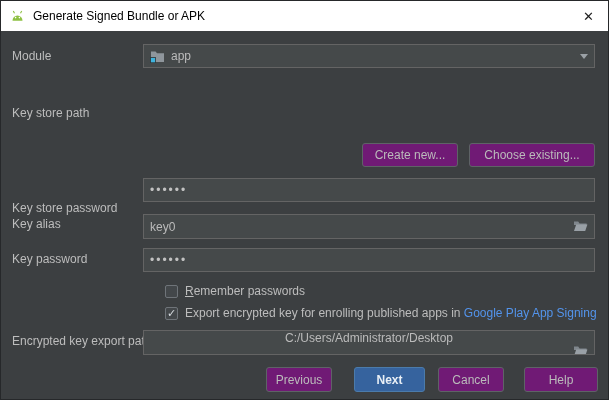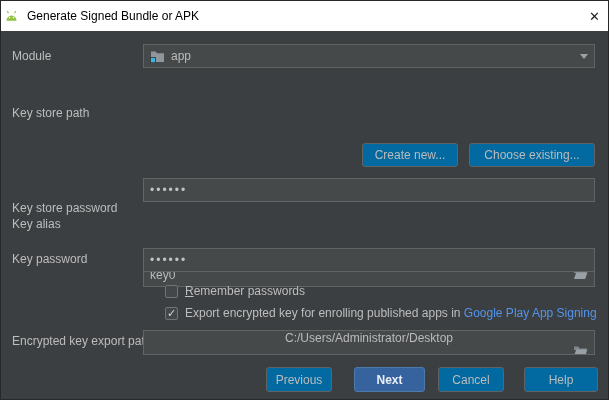--- a/index.html
+++ b/index.html
@@ -3,21 +3,21 @@
 <meta charset="utf-8">
 <style>
   html,body{margin:0;padding:0;background:#2b2b2b;}
   .dialog{
     position:relative;width:609px;height:400px;background:#3c3f41;
     font-family:"Liberation Sans",sans-serif;overflow:hidden;box-sizing:border-box;
     border:1px solid #26282a;
   }
   .titlebar{
     position:absolute;top:0;left:0;right:0;height:30px;background:#ffffff;
-    display:flex;align-items:center;padding:0 4px;box-sizing:border-box;
+    display:flex;align-items:center;padding:0 10px;box-sizing:border-box;
   }
   .titlebar .app-icon{display:flex;align-items:center;margin-left:-1px;}
   .titlebar .title{font-size:12px;color:#000000;margin-left:8px;}
   .titlebar .close{
     margin-left:auto;color:#1c1c1c;font-size:13px;line-height:13px;
     padding:2px 4px;cursor:default;
   }
   .label{position:absolute;left:11px;font-size:12px;line-height:14px;color:#bdbdbd;white-space:nowrap;}
   .field{
     position:absolute;left:142px;width:452px;height:24px;
@@ -28,21 +28,21 @@
   .field.focused{left:141px;top:107px;width:454px;height:28px;border:2px solid #4577ae;}
   .pwd{font-size:12px;letter-spacing:2px;color:#c2c2c2;}
   .combo-arrow{
     width:0;height:0;margin-left:auto;
     border-left:4px solid transparent;border-right:4px solid transparent;
     border-top:5px solid #9ba1a6;
   }
   .field .icon-right{margin-left:auto;display:flex;align-items:center;}
   .field .icon-left{display:flex;align-items:center;margin-right:6px;}
   .btn{
-    position:absolute;height:24px;background:#0369a1;border:1px solid #5e6366;border-radius:3px;
+    position:absolute;height:24px;background:#701a75;border:1px solid #5e6366;border-radius:3px;
     color:#bbbbbb;font-size:12px;display:flex;align-items:center;justify-content:center;
     box-sizing:border-box;white-space:nowrap;
   }
   .btn.default{background:#36639e;border-color:#4b7bab;color:#e9eff6;font-weight:bold;}
   .checkbox{
     position:absolute;width:13px;height:13px;background:#43474a;border:1px solid #6f7479;
     border-radius:2px;box-sizing:border-box;display:flex;align-items:center;justify-content:center;
     font-size:11px;line-height:11px;color:#d6dbdf;
   }
   .cb-label{position:absolute;font-size:12px;line-height:13px;color:#bdbdbd;white-space:nowrap;}
@@ -84,21 +84,21 @@
 
   <div class="btn" style="top:142px;left:361px;width:96px;">Create new...</div>
   <div class="btn" style="top:142px;left:468px;width:126px;">Choose existing...</div>
 
   <div class="label" style="top:200px;">Key store password</div>
   <div class="field" style="top:177px;">
     <span class="pwd">••••••</span>
   </div>
 
   <div class="label" style="top:216px;">Key alias</div>
-  <div class="field" style="top:213px;height:25px;margin-top:48px;">
+  <div class="field" style="top:213px;height:25px;">
     <span>key0</span>
     <span class="icon-right">
       <svg width="15" height="13" viewBox="0 0 15 13">
         <path fill="#7f868c" d="M1 11 V1.6 h4.2 L6.6 3.4 H13.6 V5 H1 Z"></path>
         <path fill="#99a0a6" d="M1 11 L3.2 4.6 h11.2 L12.2 11 Z"></path>
       </svg>
     </span>
   </div>
 
   <div class="label" style="top:251px;">Key password</div>

